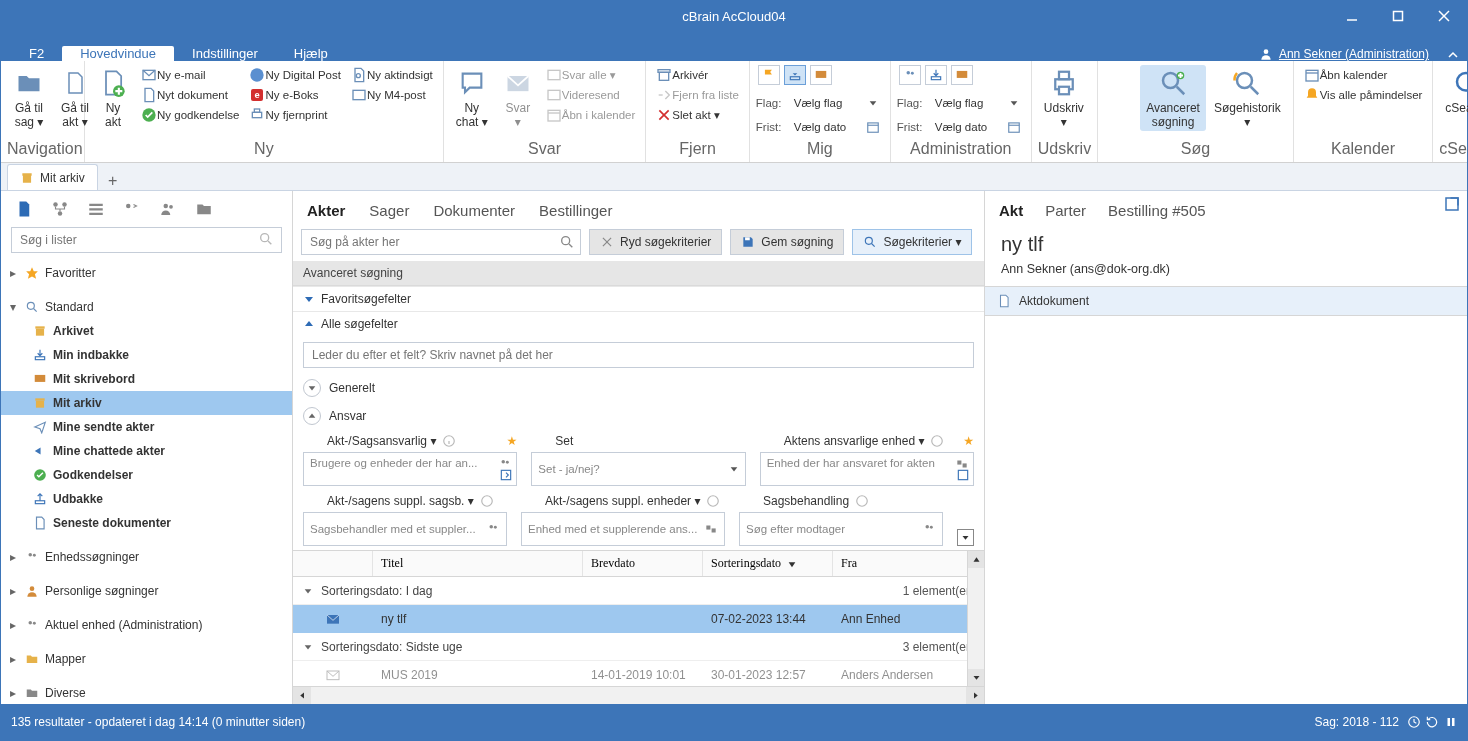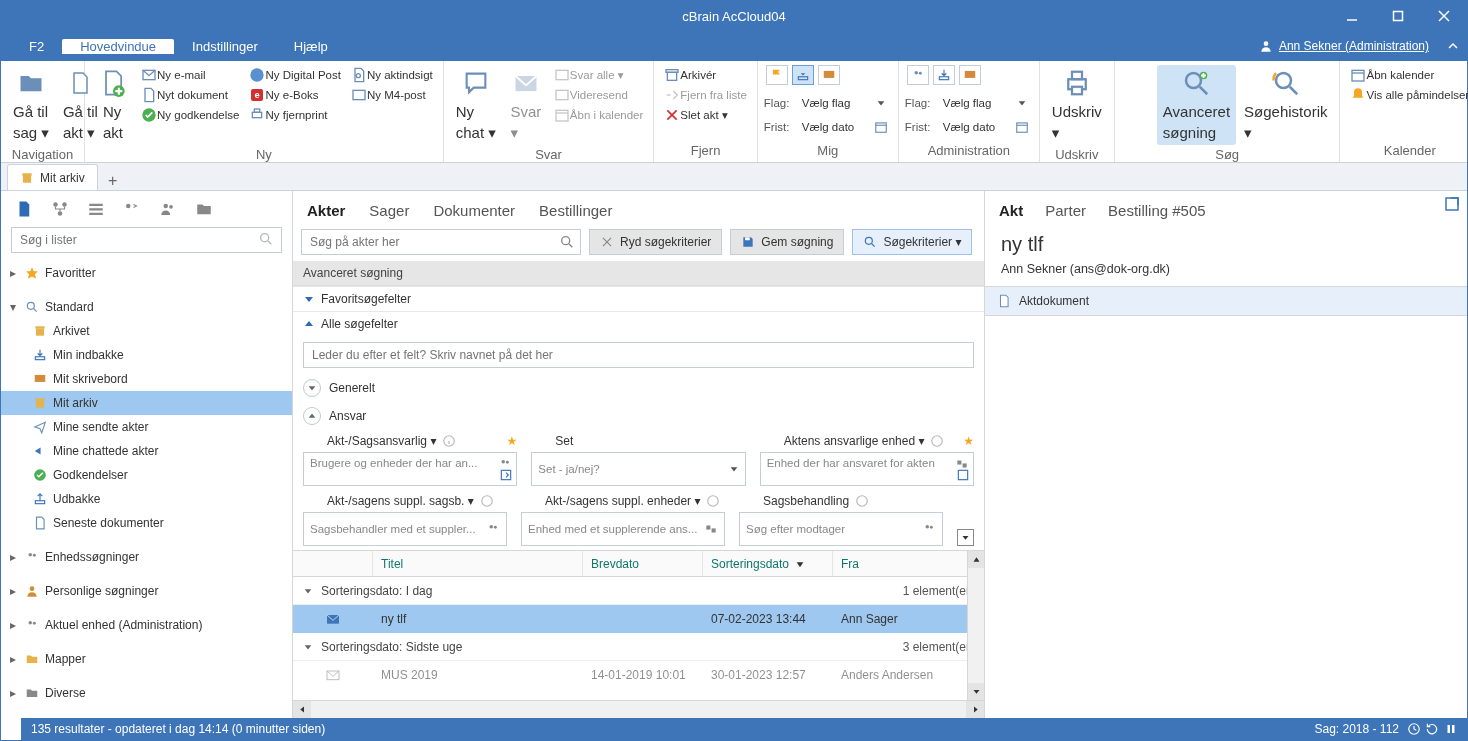--- a/index.html
+++ b/index.html
@@ -7,36 +7,36 @@
   .window { width:1468px; height:741px; display:flex; flex-direction:column; border:1px solid #3d75b8; }
 
   
   .titlebar { height:30px; background:#3d75b8; color:#fff; display:flex; align-items:center; justify-content:center; position:relative; }
   .titlebar .t { font-size:13px; }
   .titlebar .wbuttons { position:absolute; right:0; top:0; height:100%; display:flex; }
   .titlebar .wbtn { width:46px; display:flex; align-items:center; justify-content:center; cursor:pointer; }
   .titlebar .wbtn svg { width:12px; height:12px; stroke:#fff; stroke-width:1.5; fill:none; }
 
   
-  .menubar { height:30px; background:#3d75b8; display:flex; align-items:center; padding-left:10px; }
+  .menubar { height:30px; background:#3d75b8; display:flex; align-items:flex-end; padding-left:10px; }
   .menubar .m { padding:0 18px; color:#fff; display:flex; align-items:center; font-size:13px; cursor:pointer; }
   .menubar .m.active { background:#fff; color:#3d75b8; border-top-left-radius:2px; border-top-right-radius:2px; }
   .menubar .spacer { flex:1; }
   .menubar .user { display:flex; align-items:center; color:#fff; padding-right:10px; text-decoration:underline; gap:6px; }
   .menubar .expand { width:28px; display:flex; align-items:center; justify-content:center; color:#fff; cursor:pointer; }
 
   
   .ribbon { height:102px; background:#fff; border-bottom:1px solid #d1d1d1; display:flex; }
   .rgroup { border-right:1px solid #e1e1e1; display:flex; flex-direction:column; padding:4px 6px 0 6px; }
   .rgroup .content { flex:1; display:flex; align-items:flex-start; gap:2px; }
-  .rgroup .label { text-align:center; color:#666; font-size:13px; padding:2px 0 4px 0; }
+  .rgroup .label { text-align:center; color:#666; font-size:16px; padding:2px 0 4px 0; }
   .rbig { display:flex; flex-direction:column; align-items:center; justify-content:flex-start; padding:2px 6px; cursor:pointer; border-radius:3px; }
   .rbig.active { background:#cfe3f6;margin-left:36px; }
   .rbig .ic { width:32px; height:32px; display:flex; align-items:center; justify-content:center; }
-  .rbig .lbl { font-size:15px; line-height:21px; margin-top:2px; }
+  .rbig .lbl { font-size:12px; text-align:center; line-height:14px; margin-top:2px; }
   .rrow { display:flex; align-items:center; padding:2px 4px; cursor:pointer; white-space:nowrap; }
   .rrow .tx { font-size:11.5px; }
   .rrow.dis { color:#9a9a9a; }
   .rrow.dis svg { opacity:.55; }
   .rcol { display:flex; flex-direction:column; gap:0px; }
   .flagrow { display:flex; align-items:center; gap:6px; font-size:11.5px; }
   .flagrow .k { width:32px; color:#555; }
   .flagrow .v { width:62px; }
   .flagrow .pick { width:22px; height:20px; border:1px solid transparent; display:flex; align-items:center; justify-content:center; cursor:pointer; }
 
@@ -52,21 +52,21 @@
   .right { width:483px; border-left:1px solid #d6d6d6; display:flex; flex-direction:column; }
 
   
   .toolicons { height:36px; display:flex; align-items:center; gap:18px; padding:0 14px; }
   .toolicons .ti { width:18px; height:18px; cursor:pointer; }
   .toolicons .ti.sel svg { fill:#2d6bb5 !important; }
   .searchwrap { position:relative; padding:0 10px 6px 10px; }
   .searchwrap input { width:100%; height:26px; border:1px solid #c5cdd8; padding:0 28px 0 8px; font-size:12px; }
   .searchwrap .sic { position:absolute; right:18px; top:4px; width:16px; height:16px; opacity:.6; }
   .tree { flex:1; overflow:auto; padding-top:2px; }
-  .tn { display:flex; align-items:center; height:24px; padding-left:6px; gap:4px; cursor:pointer; }
+  .tn { display:flex; align-items:center; height:24px; padding-left:6px; gap:4px; cursor:pointer;font-weight:bold; }
   .tn .exp { width:12px; color:#666; display:flex; justify-content:center; }
   .tn .ic { width:18px; display:flex; justify-content:center; }
   .tn.sel { background:#9ec8ef; }
   .tn .tx { font-size:12px; }
   .tn.child { padding-left:30px; }
   .tn.top { font-weight:400; }
 
   
   .ctabs { height:38px; display:flex; align-items:center; gap:24px; padding:0 14px; font-size:15px; color:#555; }
   .ctabs .ct { cursor:pointer; }
@@ -87,21 +87,21 @@
   .resp { display:flex; gap:14px; padding:4px 10px; }
   .respcol { flex:1; display:flex; flex-direction:column; gap:4px; }
   .respcol .h { display:flex; align-items:center; gap:6px; font-size:12px; color:#333;margin-left:24px; }
   .respcol .star { color:#f5a623; }
   .respbox { border:1px solid #c5cdd8; height:34px; padding:4px 6px; font-size:11.5px; color:#888; position:relative; }
   .respbox.single { display:flex; align-items:center; justify-content:space-between; }
   .respbox .corner { position:absolute; right:3px; bottom:3px; width:14px; height:14px; }
 
   .grid { flex:1; min-height:0; display:flex; flex-direction:column; position:relative; border-top:1px solid #d6d6d6; }
   .ghead { display:flex; height:26px; border-bottom:1px solid #d6d6d6; background:#fafafa; }
-  .ghead .gc { border-right:1px solid #e4e4e4; display:flex; align-items:center; padding:0 8px; font-size:12px; color:#0f766e; }
+  .ghead .gc { border-right:1px solid #e4e4e4; display:flex; align-items:center; padding:0 8px; font-size:12px; color:#000000;font-family:Liberation Serif, serif; }
   .grows { flex:1; overflow:auto; }
   .ggroup { display:flex; align-items:center; height:28px; padding:0 10px; font-size:12px; color:#444; border-bottom:1px solid #eee; }
   .ggroup .gr { margin-left:auto; color:#555; }
   .grow { display:flex; align-items:center; height:28px; font-size:12px; }
   .grow.sel { background:#9ec8ef; }
   .grow .gc { padding:0 8px; }
   .hscroll { height:18px; border-top:1px solid #d6d6d6; background:#f1f1f1; display:flex; }
   .hscroll .ar { width:18px; display:flex; align-items:center; justify-content:center; background:#e4e4e4; cursor:pointer; }
   .vscroll { position:absolute; right:0; top:0; bottom:18px; width:17px; background:#f1f1f1; border-left:1px solid #d6d6d6; }
   .vscroll .ar { height:17px; display:flex; align-items:center; justify-content:center; background:#e4e4e4; cursor:pointer; }
@@ -109,21 +109,21 @@
   
   .rtabs { height:38px; display:flex; align-items:center; gap:22px; padding:0 14px; font-size:15px; color:#555; position:relative; }
   .rtabs .ct { cursor:pointer; }
   .rtabs .ct.active { color:#222; font-weight:600; }
   .rtabs .maxbtn { position:absolute; right:6px; top:4px; width:18px; height:18px; cursor:pointer; }
   .rtitle { font-size:20px; color:#333; padding:4px 16px 6px 16px; }
   .rfrom { padding:0 16px 10px 16px; font-size:12.5px; color:#333; }
   .ratt { margin:0 0 0 0; padding:6px 12px; border-top:1px solid #d6d6d6; border-bottom:1px solid #d6d6d6; background:#e7f0fa; display:flex; align-items:center; gap:8px; }
 
   
-  .status { height:22px; background:#3d75b8; color:#fff; display:flex; align-items:center; padding:0 10px; font-size:12px;margin-left:20px; }
+  .status { height:36px; background:#3d75b8; color:#fff; display:flex; align-items:center; padding:0 10px; font-size:12px; }
   .status .sp { flex:1; }
 
   svg { display:block; }
   .hinfo { width:14px; height:14px; opacity:.6; }
 </style>
 </head>
 <body>
 
 <div class="window">
 
@@ -929,21 +929,21 @@
           <div class="grow sel">
             <div class="gc" style="width:80px;display:flex;justify-content:center">
                 <svg width="16" height="16" viewBox="0 0 24 24" fill="#3d75b8">
                   <rect x="3" y="6" width="18" height="13"></rect>
                   <polyline points="3,6 12,14 21,6" fill="none" stroke="#fff"></polyline>
                 </svg>
               </div>
             <div class="gc" style="width:210px">ny tlf</div>
             <div class="gc" style="width:120px"></div>
             <div class="gc" style="width:130px">07-02-2023 13:44</div>
-            <div class="gc" style="flex:1">Ann Sager</div>
+            <div class="gc" style="flex:1">Ann Enhed</div>
           </div>
           <div class="ggroup">
               <svg width="10" height="10" viewBox="0 0 12 12" fill="#666" style="margin-right:8px">
                 <polygon points="2,4 10,4 6,9"></polygon>
               </svg>
               <span>Sorteringsdato: Sidste uge</span>
               <span class="gr">3 element(er)</span>
             </div>
           <div class="grow" style="opacity:.55">
             <div class="gc" style="width:80px;display:flex;justify-content:center">

